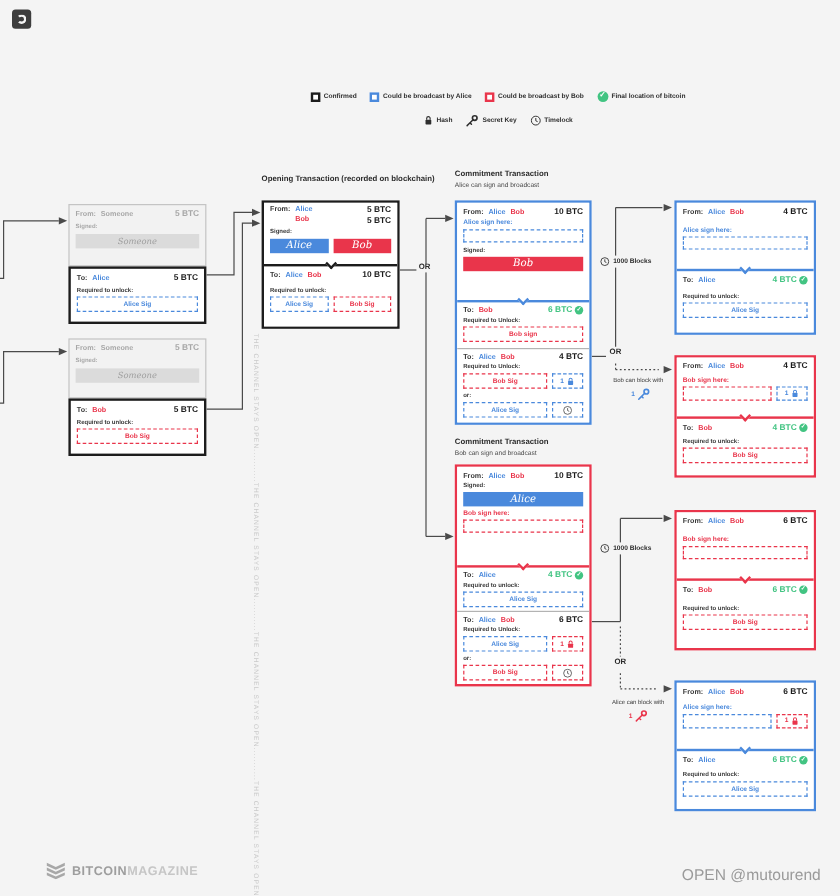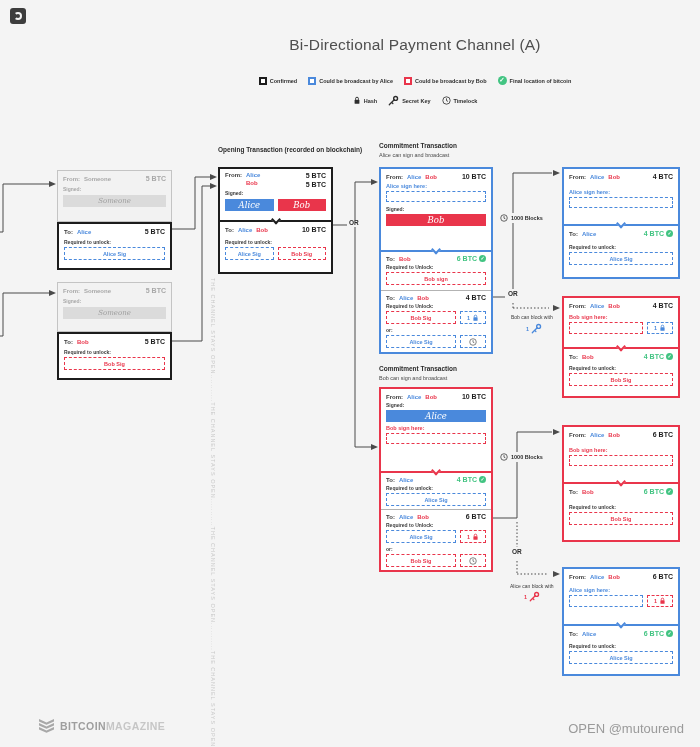--- a/index.html
+++ b/index.html
@@ -147,21 +147,20 @@
       <path d="M553 305 L560 308 L553 311 Z"></path>
       <path d="M553 429 L560 432 L553 435 Z"></path>
       <path d="M553 571 L560 574 L553 577 Z"></path>
     </g>
   </svg>
 
   <div class="corner-logo">
       <span></span>
     </div>
 
-  <div class="title">Bi-Directional Payment Channel (A)</div>
 
   <div class="legend">
     <div class="lrow">
       <span class="litem">
         <span class="sq"></span>
         <span>Confirmed</span>
       </span>
       <span class="litem">
         <span class="sq blue"></span>
         <span>Could be broadcast by Alice</span>

